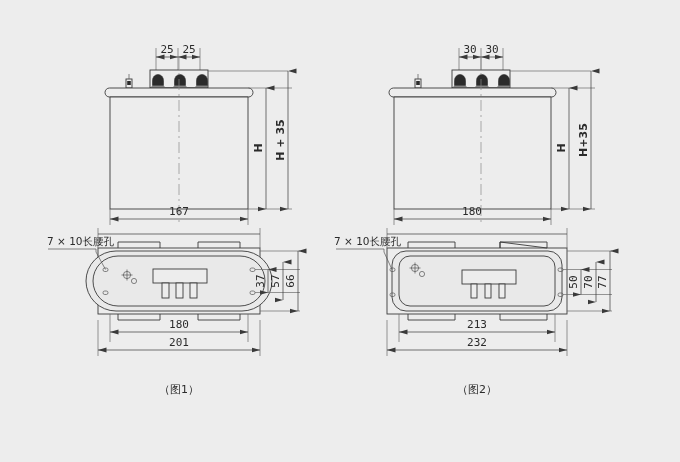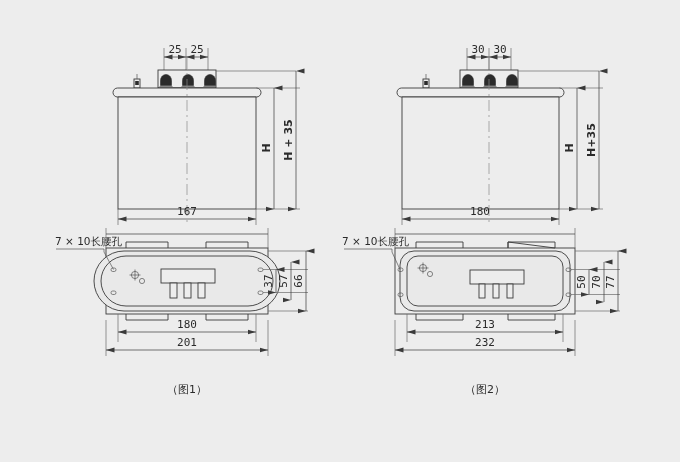--- a/index.html
+++ b/index.html
@@ -13,21 +13,20 @@
     font-family: "Liberation Sans", sans-serif;
     overflow: hidden;
     position: relative;
   }
   #sheet {
     position: absolute;
     left: 0; top: 0;
     width: 616px;
     height: 462px;
     background: #ededed;
-    padding-left: 8px;
   }
   svg#drawing {
     display: block;
     width: 680px;
     height: 462px;
     background: #ededed;
   }
   .ln { stroke: #3a3a3a; stroke-width: 0.9; fill: none; }
   .ln-thin { stroke: #555; stroke-width: 0.7; fill: none; }
   .ln-dim { stroke: #3a3a3a; stroke-width: 0.7; fill: none; }

